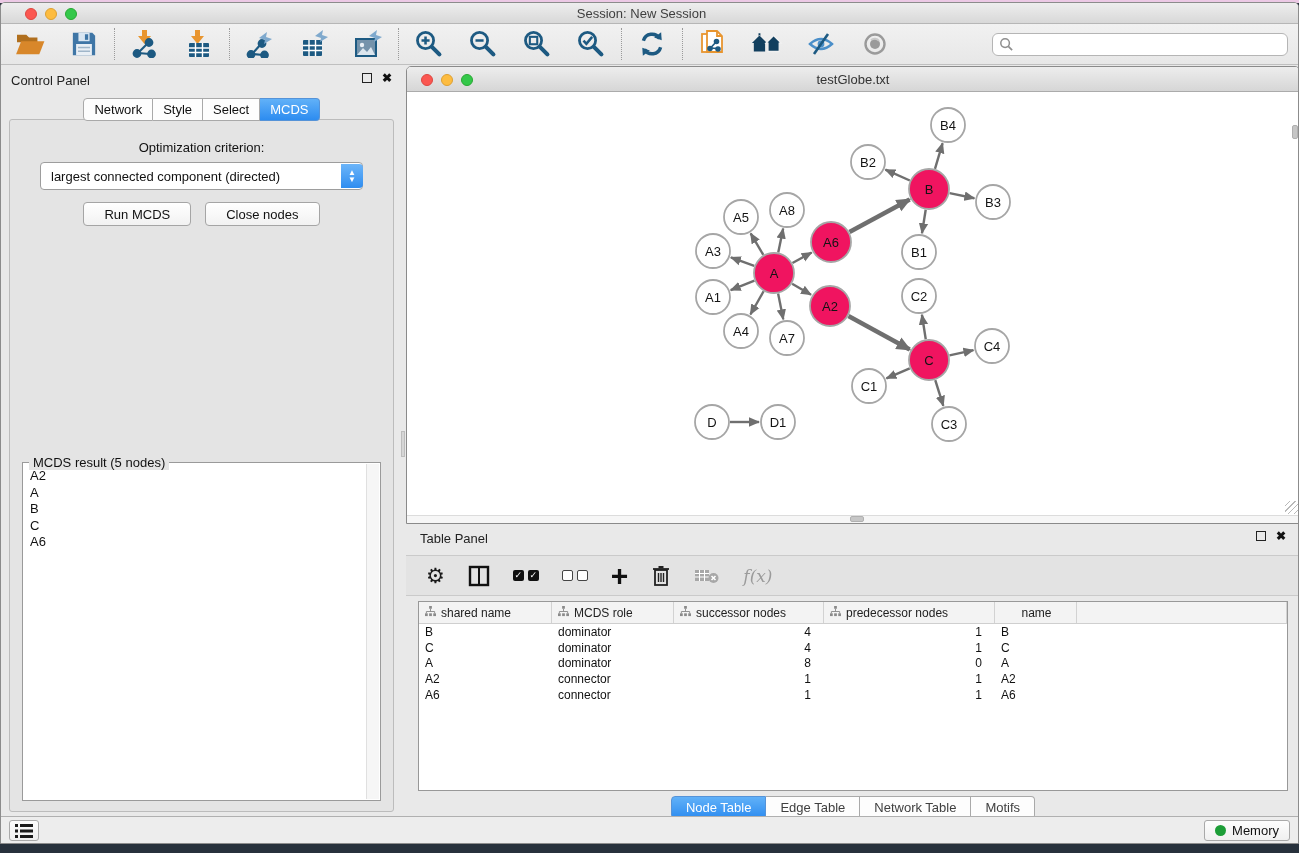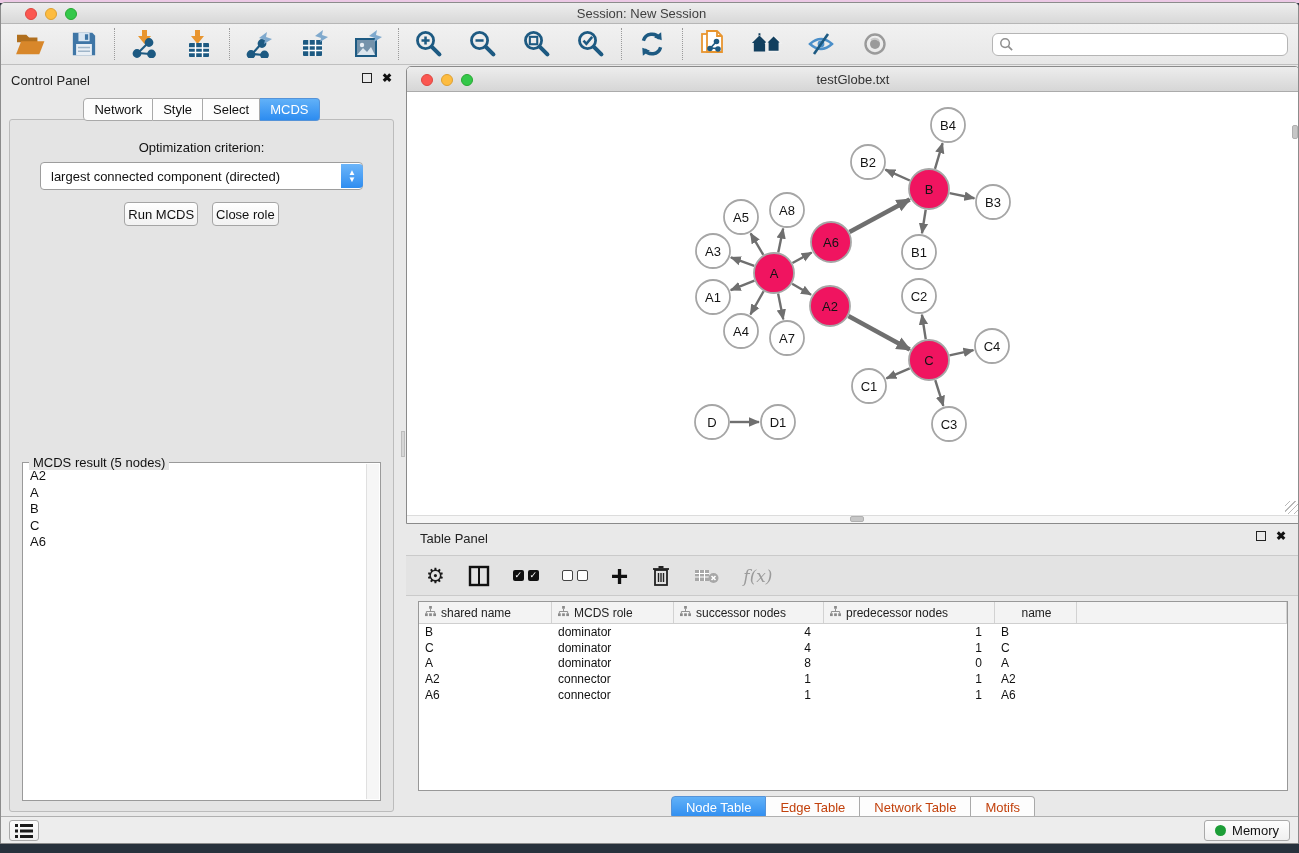--- a/index.html
+++ b/index.html
@@ -54,21 +54,21 @@
              background:#e4e4e4; border:1px solid #bcbcbc; border-radius:3px; }
   .opt-label { position:absolute; top:20px; left:0; right:0; text-align:center; font-size:13px; color:#111; }
   .dropdown { position:absolute; left:30px; right:30px; top:42px; height:28px; background:#fff;
               border:1px solid #9d9d9d; border-radius:4px; display:flex; align-items:center; }
   .dropdown .dd-text { flex:1; font-size:13px; padding-left:10px; color:#111; white-space:nowrap; overflow:hidden; }
   .dd-stepper { width:22px; height:24px; margin-right:-1px; border-radius:0 4px 4px 0;
                 background:linear-gradient(#6cb5f9,#2f8df0); display:flex; flex-direction:column;
                 align-items:center; justify-content:center; color:#fff; }
   .dd-stepper span { font-size:8px; line-height:7px; }
   .btn-row { position:absolute; top:82px; left:0; right:0; display:flex; justify-content:center; gap:14px; }
-  .push-btn { height:24px; padding:0 3px; background:linear-gradient(#ffffff,#f2f2f2);
+  .push-btn { height:24px; padding:0 20px; background:linear-gradient(#ffffff,#f2f2f2);
               border:1px solid #a5a5a5; border-radius:4px; font-size:13px; color:#111;
               display:flex; align-items:center; }
 
   .mcds-fieldset { position:absolute; left:12px; right:12px; top:342px; height:339px;
                    border:1px solid #9a9a9a; background:#fff; }
   .mcds-legend { position:absolute; top:-8px; left:6px; background:#e4e4e4; padding:0 4px; font-size:13px; color:#111; }
   .mcds-list { position:absolute; inset:1px 15px 1px 1px; overflow:hidden; padding:4px 0 0 6px; }
   .result-item { font-size:13px; line-height:16.5px; color:#111; }
   .mcds-scroll { position:absolute; top:1px; bottom:1px; right:1px; width:13px; background:#f6f6f6; border-left:1px solid #e0e0e0; }
 
@@ -108,21 +108,21 @@
   .th { display:flex; align-items:center; gap:5px; padding:0 4px 0 6px; border-right:1px solid #d2d2d2;
         font-size:12px; color:#222; overflow:hidden; white-space:nowrap; }
   .th.center { justify-content:center;text-align:center; }
   .th-fill { flex:1; }
   .tr { display:flex; height:15.8px; align-items:center; }
   .td { font-size:12px; color:#111; padding:0 6px; white-space:nowrap; overflow:hidden; }
   .td.num { text-align:right; padding-right:13px; }
   .td-fill { flex:1; }
 
   .tp-tabs { position:absolute; top:270px; left:0; right:0; display:flex; justify-content:center; }
-  .tp-tab { padding:3px 14px; font-size:13px; background:#fdfdfd; border:1px solid #a9a9a9; border-left:none; color:#c2410c; }
+  .tp-tab { padding:3px 14px; font-size:13px; background:#fdfdfd; border:1px solid #a9a9a9; border-left:none; color:#404040; }
   .tp-tab:first-child { border-left:1px solid #a9a9a9; border-radius:4px 0 0 4px; }
   .tp-tab:last-child { border-radius:0 4px 4px 0; }
   .tp-tab.active { background:linear-gradient(#61b1f8,#2d8cf0); color:#fff; border-color:#5593d8; }
 
   
   .statusbar { position:absolute; bottom:0; left:0; right:0; height:27px; background:#ededed; border-top:1px solid #b0b0b0; }
   .list-btn { position:absolute; left:8px; top:3px; width:30px; height:21px; background:linear-gradient(#fcfcfc,#eee);
               border:1px solid #a9a9a9; border-radius:3px; display:flex; align-items:center; justify-content:center; }
   .memory-btn { position:absolute; right:8px; top:3px; height:21px; padding:0 10px; background:linear-gradient(#fdfdfd,#f0f0f0);
                 border:1px solid #a9a9a9; border-radius:3px; display:flex; align-items:center; gap:6px; font-size:13px; color:#111; }
@@ -343,21 +343,21 @@
           <div class="opt-label">Optimization criterion:</div>
           <div class="dropdown">
             <span class="dd-text">largest connected component (directed)</span>
             <span class="dd-stepper">
                 <span>▲</span>
                 <span>▼</span>
               </span>
           </div>
           <div class="btn-row">
             <div class="push-btn">Run MCDS</div>
-            <div class="push-btn">Close role</div>
+            <div class="push-btn">Close nodes</div>
           </div>
           <div class="mcds-fieldset">
             <span class="mcds-legend">MCDS result (5 nodes)</span>
             <div class="mcds-list">
                 <div class="result-item">A2</div>
                 <div class="result-item">A</div>
                 <div class="result-item">B</div>
                 <div class="result-item">C</div>
                 <div class="result-item">A6</div>
               </div>

